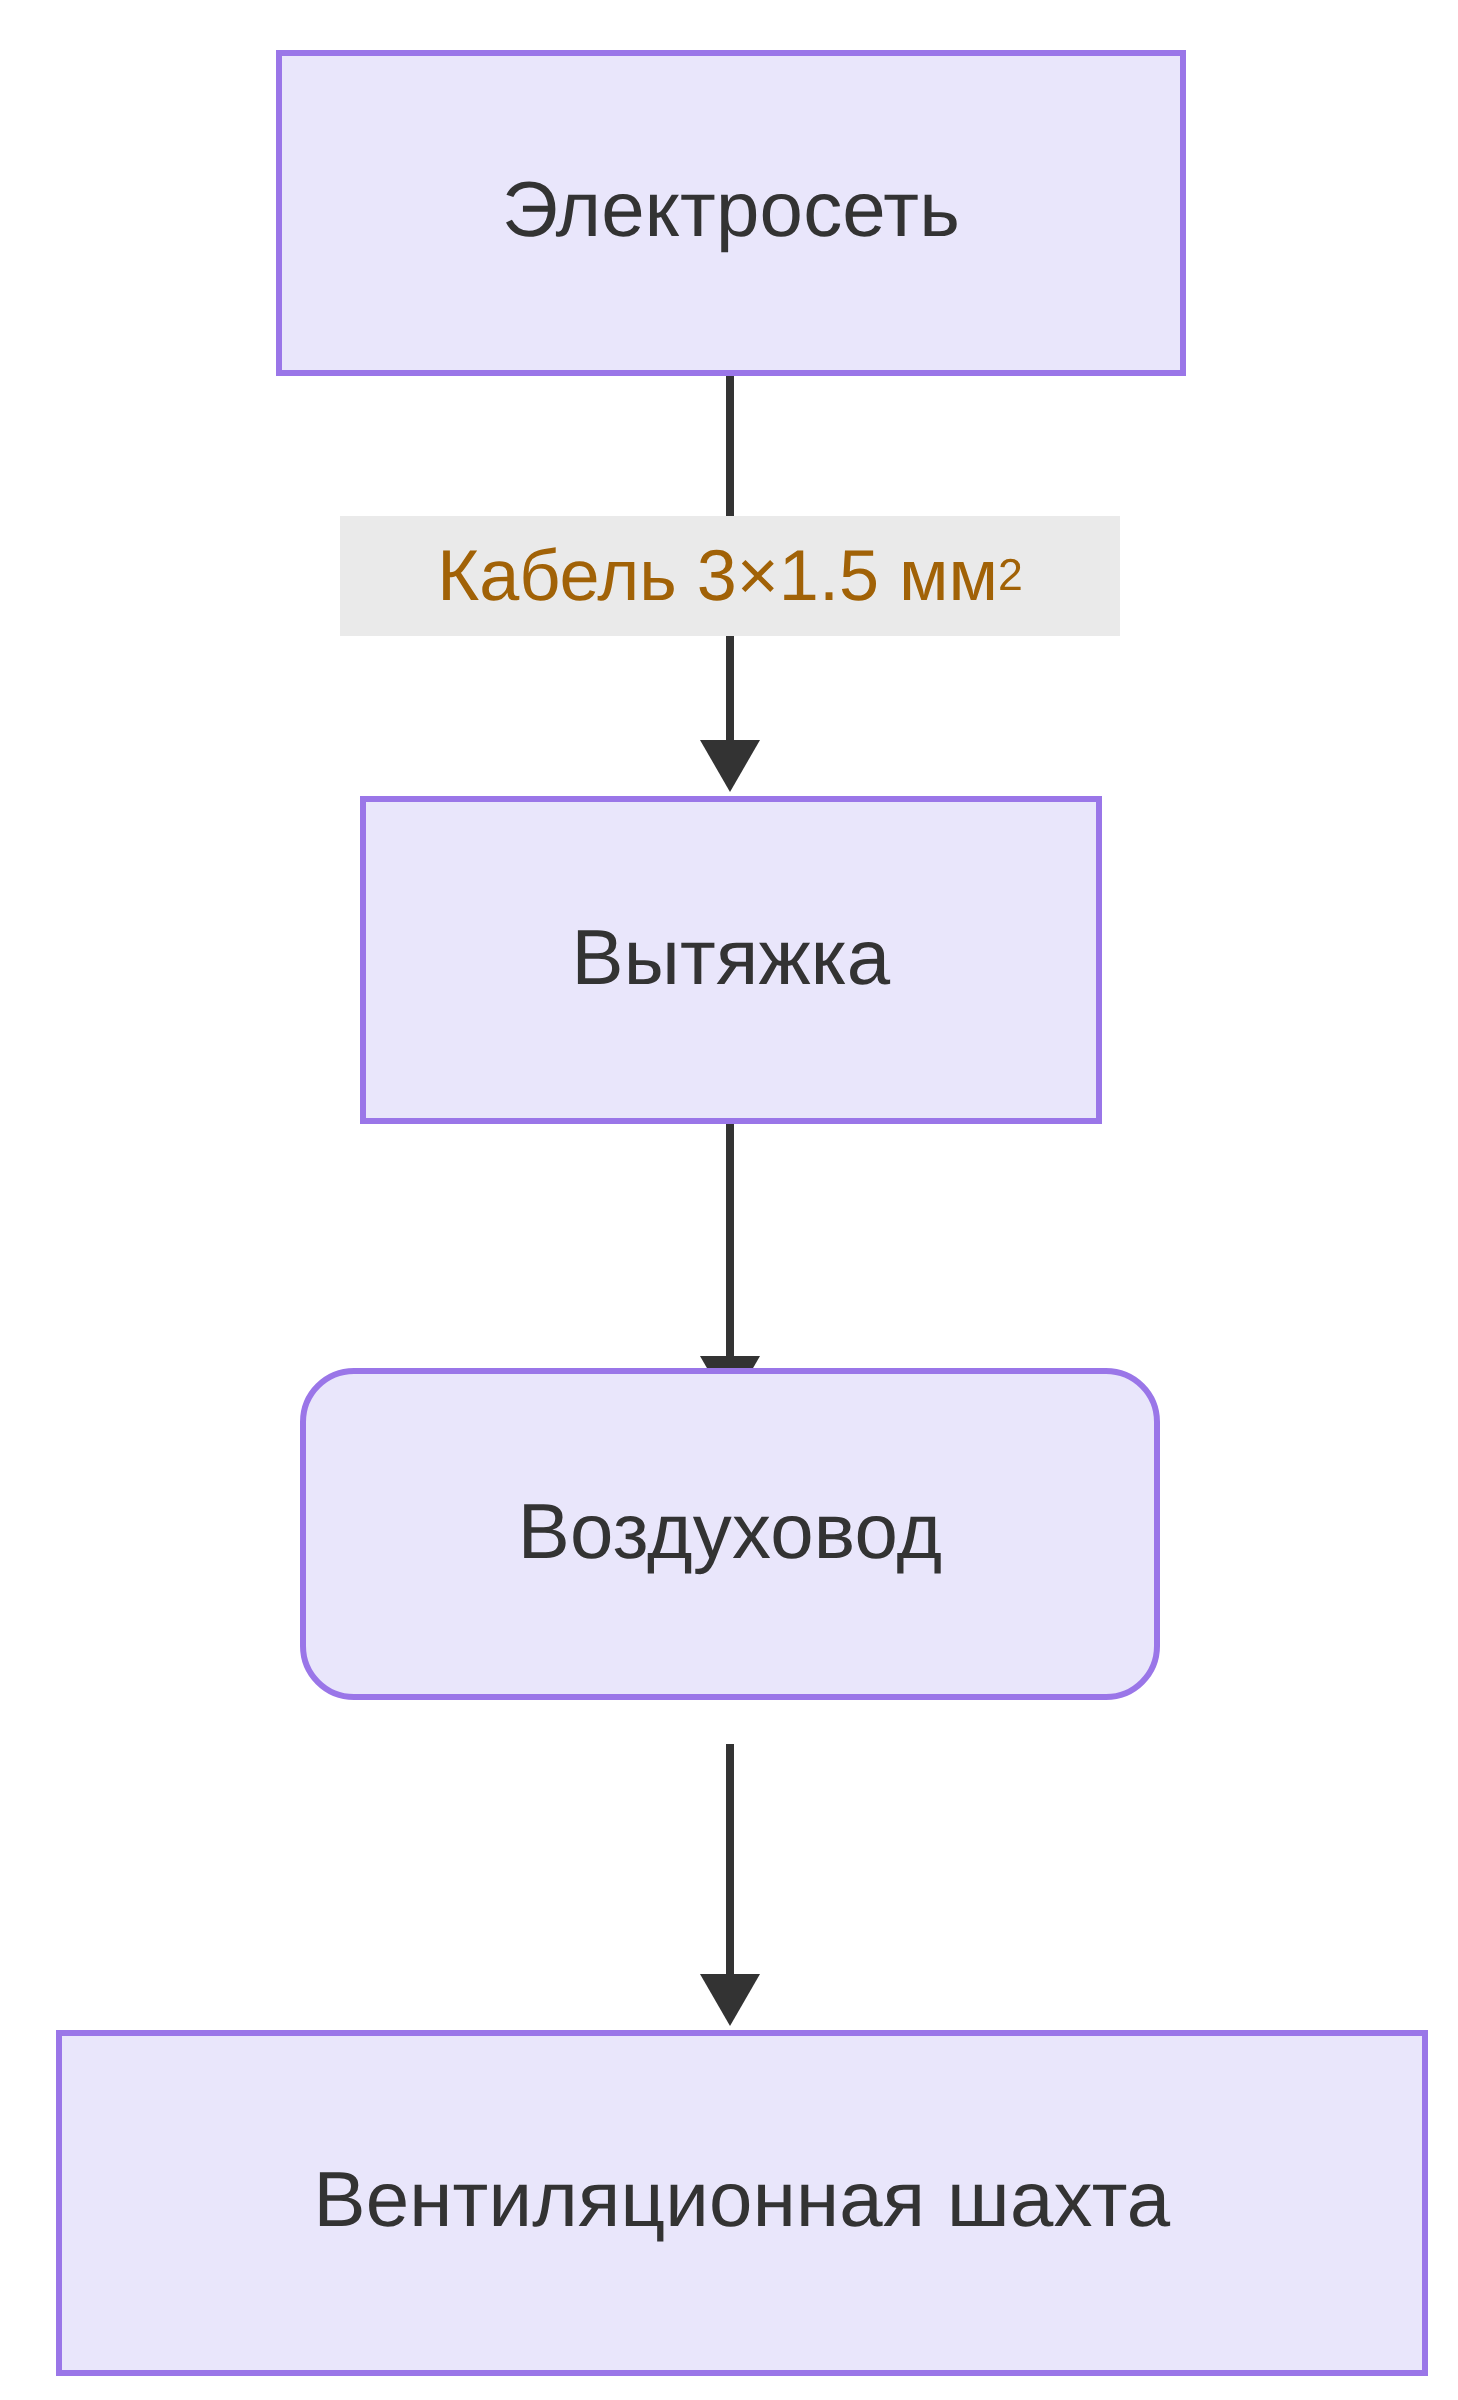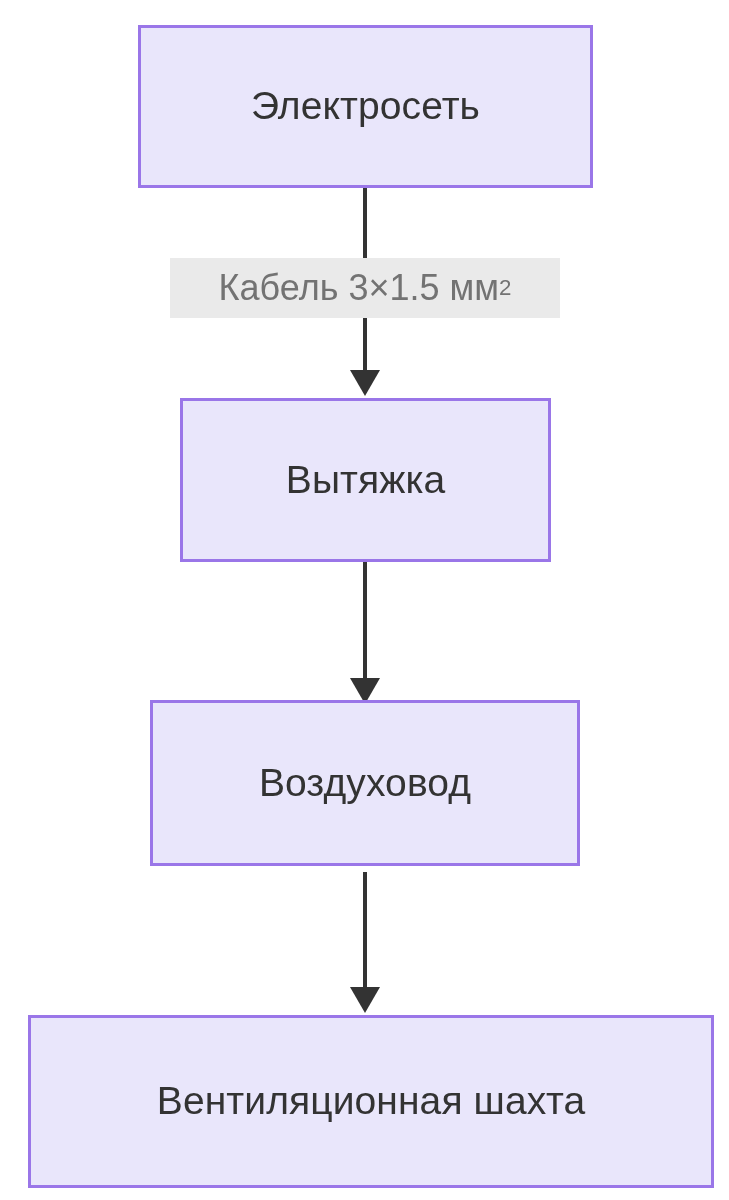--- a/index.html
+++ b/index.html
@@ -37,21 +37,21 @@
     font-size: 39px;
     line-height: 1.1;
     color: #333333;
     white-space: nowrap;
     letter-spacing: 0.1px;
   }
 
   
   #node-power      { left: 138px; top: 25px;   width: 455px; height: 163px; }
   #node-hood       { left: 180px; top: 398px;  width: 371px; height: 164px; text-align: center; }
-  #node-duct       { left: 150px; top: 700px;  width: 430px; height: 166px; }
+  #node-duct       { left: 150px; top: 684px;  width: 430px; height: 166px; border-radius: 27px; }
   #node-shaft      { left: 28px;  top: 1015px; width: 686px; height: 173px; }
 
   
   .edge {
     position: absolute;
     left: 0;
     top: 0;
     width: 729px;
     height: 1200px;
     overflow: visible;
@@ -63,21 +63,21 @@
     fill: none;
   }
   .edge-head {
     fill: #333333;
   }
 
   
   .edge-label {
     position: absolute;
     background: #eaeaea;
-    color: #737373;
+    color: #a16207;
     font-size: 36px;
     line-height: 1.0;
     white-space: nowrap;
     display: flex;
     align-items: center;
     justify-content: center;
     box-sizing: border-box;
   }
   #edge-label-cable {
     left: 170px;

